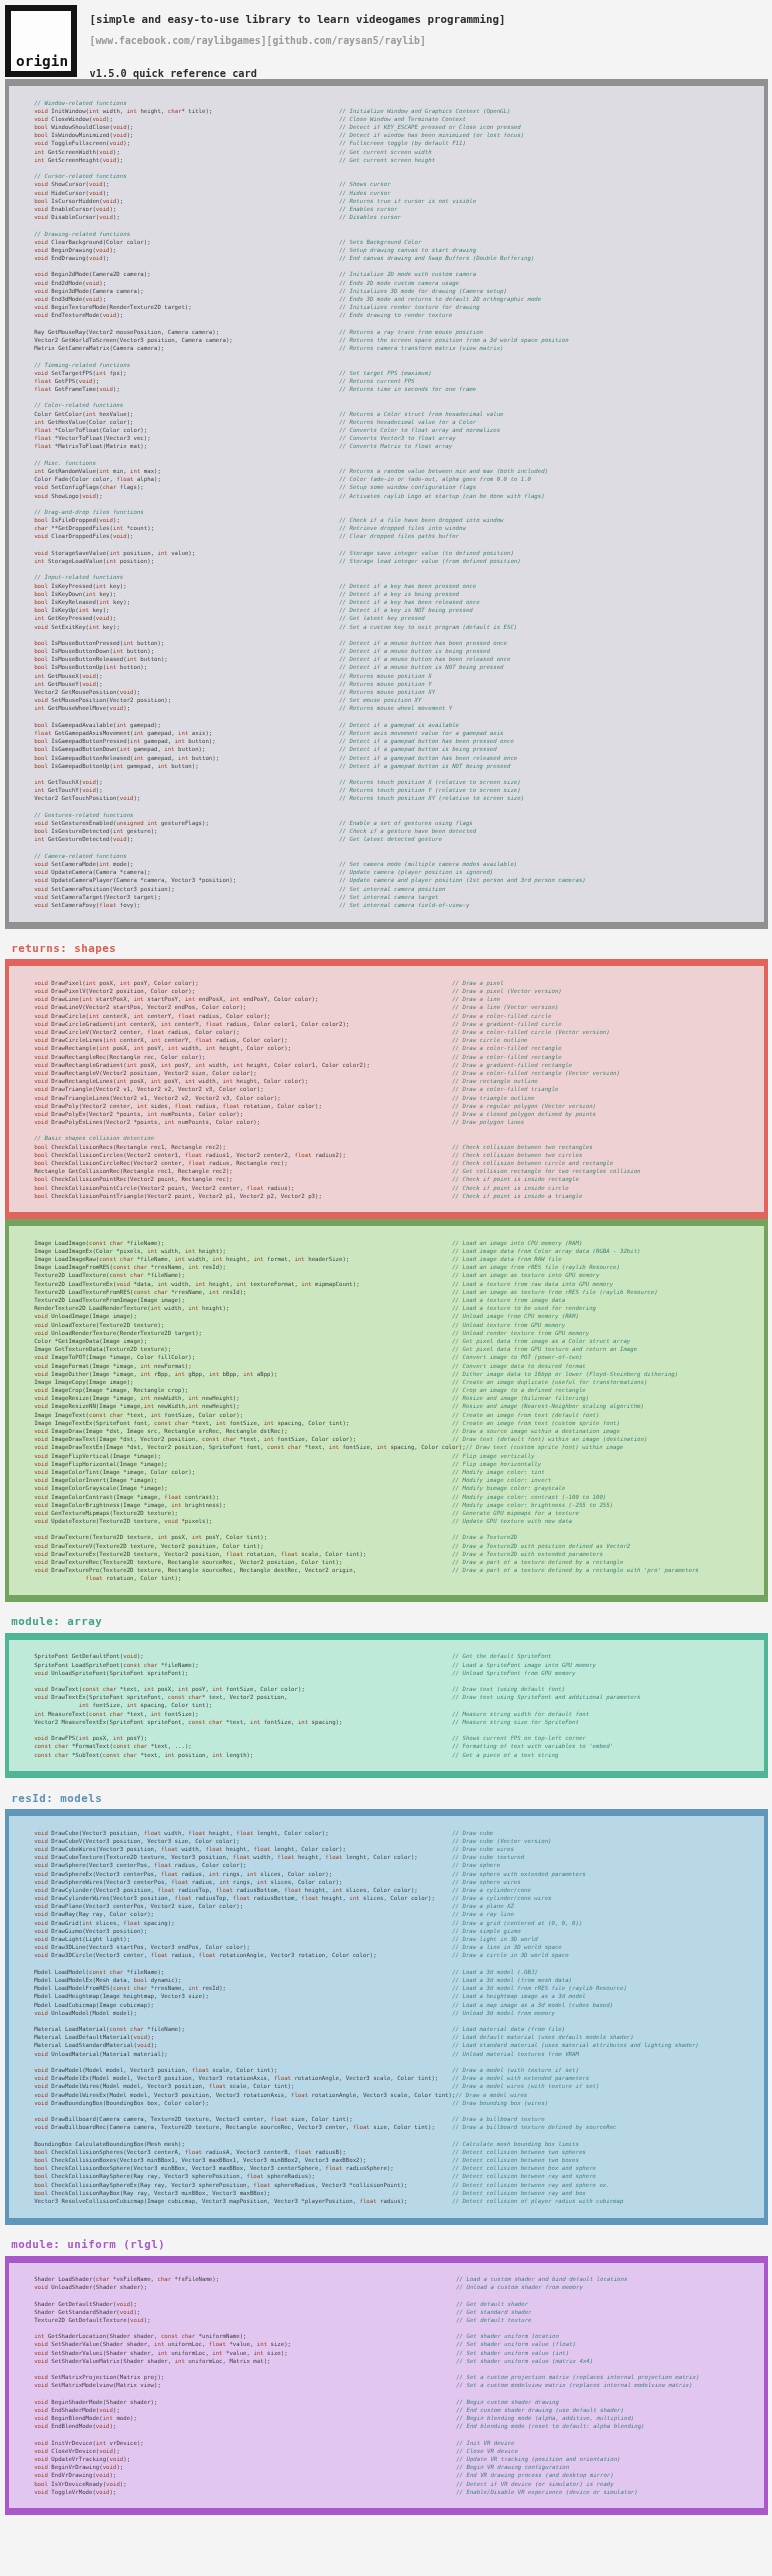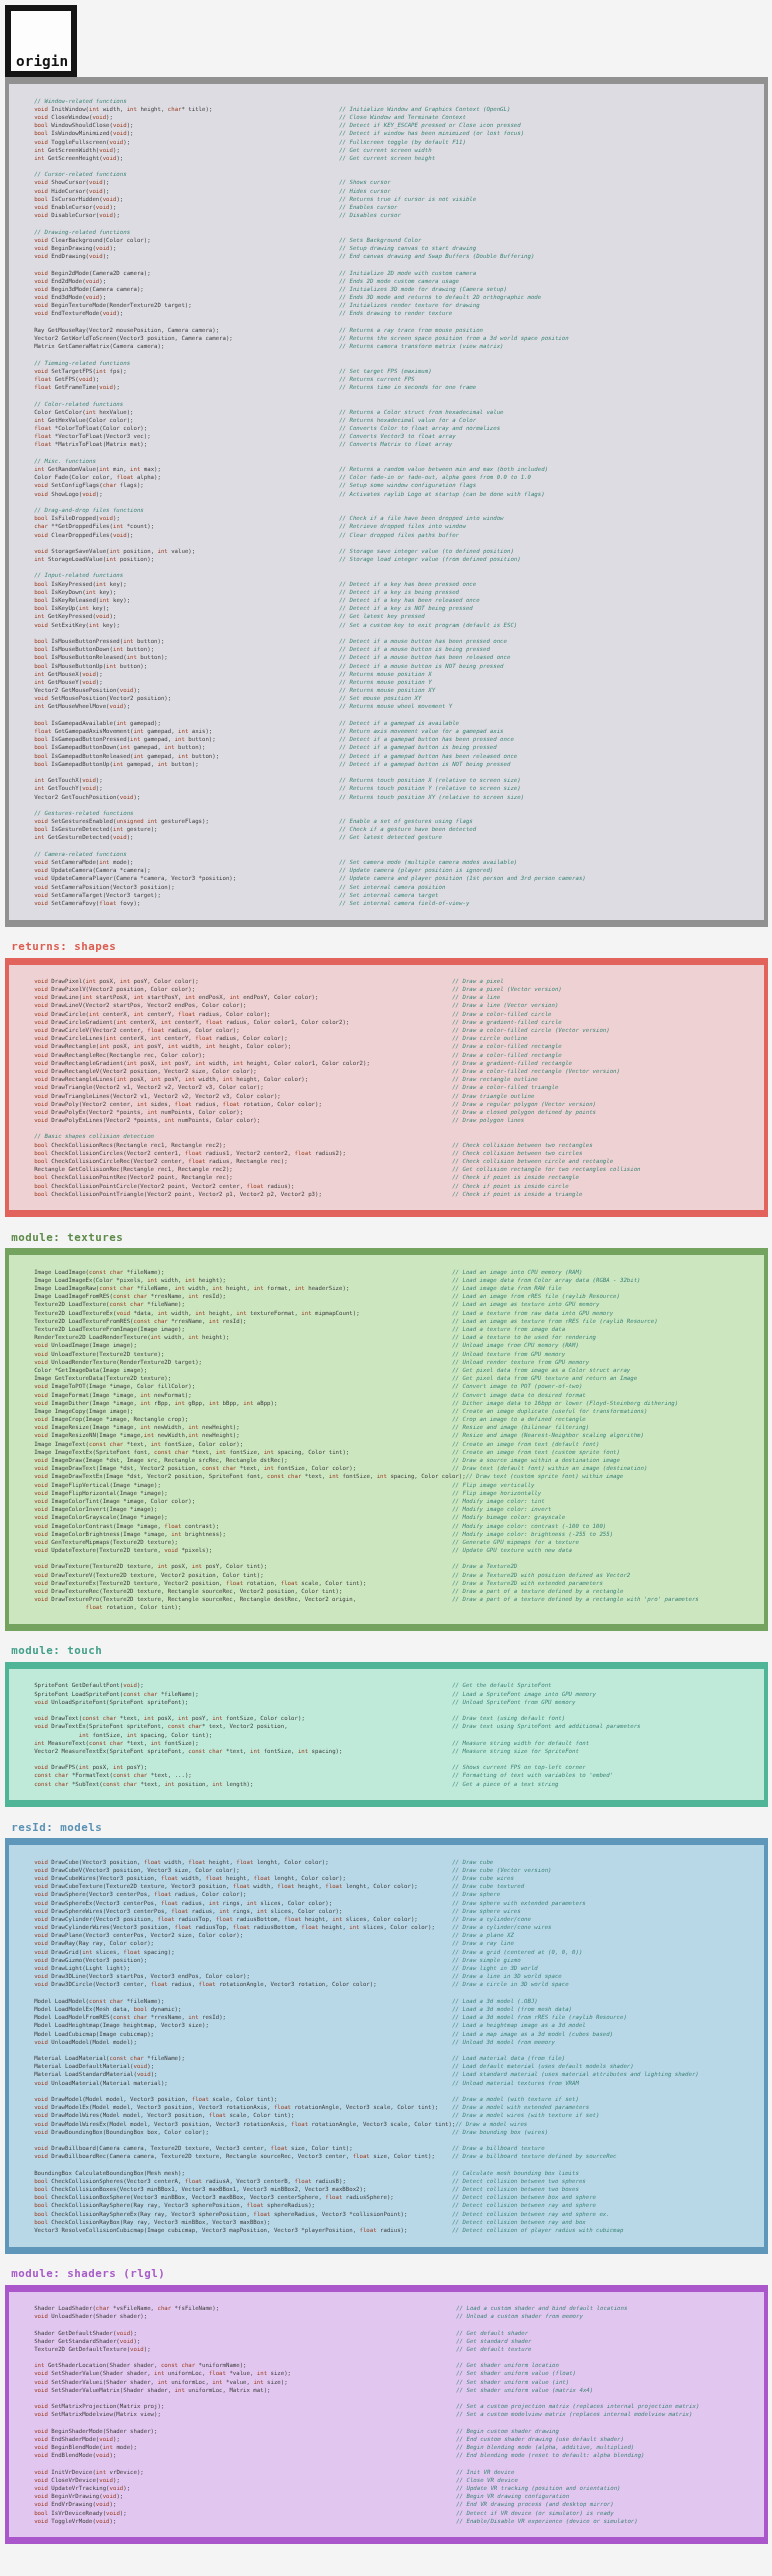--- a/index.html
+++ b/index.html
@@ -24,20 +24,25 @@
 </style>
 </head>
 <body>
 
 <div class="page">
 
   <div class="header">
     <div class="logo">
       <span class="logo-text">origin</span>
     </div>
+    <div class="header-text">
+      <div class="h-title">[simple and easy-to-use library to learn videogames programming]</div>
+      <div class="h-links">[www.facebook.com/raylibgames][github.com/raysan5/raylib]</div>
+      <div class="h-version">v1.5.0 quick reference card</div>
+    </div>
   </div>
 
   <div id="modules">
       <div class="mod-box" style="border-color: rgb(145, 145, 145); background: rgb(220, 220, 226);">
         <div class="cl"><span class="code" style="min-width: 305px;"><span class="cm">// Window-related functions</span></span></div>
         <div class="cl"><span class="code" style="min-width: 305px;"><span class="kw">void</span> InitWindow(<span class="kw">int</span> width, <span class="kw">int</span> height, <span class="kw">char</span>* title);</span><span class="cmt">// Initialize Window and Graphics Context (OpenGL)</span></div>
         <div class="cl"><span class="code" style="min-width: 305px;"><span class="kw">void</span> CloseWindow(<span class="kw">void</span>);</span><span class="cmt">// Close Window and Terminate Context</span></div>
         <div class="cl"><span class="code" style="min-width: 305px;"><span class="kw">bool</span> WindowShouldClose(<span class="kw">void</span>);</span><span class="cmt">// Detect if KEY_ESCAPE pressed or Close icon pressed</span></div>
         <div class="cl"><span class="code" style="min-width: 305px;"><span class="kw">bool</span> IsWindowMinimized(<span class="kw">void</span>);</span><span class="cmt">// Detect if window has been minimized (or lost focus)</span></div>
         <div class="cl"><span class="code" style="min-width: 305px;"><span class="kw">void</span> ToggleFullscreen(<span class="kw">void</span>);</span><span class="cmt">// Fullscreen toggle (by default F11)</span></div>
@@ -158,21 +163,20 @@
         <div class="cl"><span class="code" style="min-width: 418px;"></span></div>
         <div class="cl"><span class="code" style="min-width: 418px;"><span class="cm">// Basic shapes collision detection</span></span></div>
         <div class="cl"><span class="code" style="min-width: 418px;"><span class="kw">bool</span> CheckCollisionRecs(Rectangle rec1, Rectangle rec2);</span><span class="cmt">// Check collision between two rectangles</span></div>
         <div class="cl"><span class="code" style="min-width: 418px;"><span class="kw">bool</span> CheckCollisionCircles(Vector2 center1, <span class="kw">float</span> radius1, Vector2 center2, <span class="kw">float</span> radius2);</span><span class="cmt">// Check collision between two circles</span></div>
         <div class="cl"><span class="code" style="min-width: 418px;"><span class="kw">bool</span> CheckCollisionCircleRec(Vector2 center, <span class="kw">float</span> radius, Rectangle rec);</span><span class="cmt">// Check collision between circle and rectangle</span></div>
         <div class="cl"><span class="code" style="min-width: 418px;">Rectangle GetCollisionRec(Rectangle rec1, Rectangle rec2);</span><span class="cmt">// Get collision rectangle for two rectangles collision</span></div>
         <div class="cl"><span class="code" style="min-width: 418px;"><span class="kw">bool</span> CheckCollisionPointRec(Vector2 point, Rectangle rec);</span><span class="cmt">// Check if point is inside rectangle</span></div>
         <div class="cl"><span class="code" style="min-width: 418px;"><span class="kw">bool</span> CheckCollisionPointCircle(Vector2 point, Vector2 center, <span class="kw">float</span> radius);</span><span class="cmt">// Check if point is inside circle</span></div>
         <div class="cl"><span class="code" style="min-width: 418px;"><span class="kw">bool</span> CheckCollisionPointTriangle(Vector2 point, Vector2 p1, Vector2 p2, Vector2 p3);</span><span class="cmt">// Check if point is inside a triangle</span></div>
       </div>
-      <div class="mod-label" style="color: rgb(94, 139, 74);">module: textures</div>
       <div class="mod-box" style="border-color: rgb(116, 162, 95); background: rgb(204, 230, 192);">
         <div class="cl"><span class="code" style="min-width: 418px;">Image LoadImage(<span class="kw">const</span> <span class="kw">char</span> *fileName);</span><span class="cmt">// Load an image into CPU memory (RAM)</span></div>
         <div class="cl"><span class="code" style="min-width: 418px;">Image LoadImageEx(Color *pixels, <span class="kw">int</span> width, <span class="kw">int</span> height);</span><span class="cmt">// Load image data from Color array data (RGBA - 32bit)</span></div>
         <div class="cl"><span class="code" style="min-width: 418px;">Image LoadImageRaw(<span class="kw">const</span> <span class="kw">char</span> *fileName, <span class="kw">int</span> width, <span class="kw">int</span> height, <span class="kw">int</span> format, <span class="kw">int</span> headerSize);</span><span class="cmt">// Load image data from RAW file</span></div>
         <div class="cl"><span class="code" style="min-width: 418px;">Image LoadImageFromRES(<span class="kw">const</span> <span class="kw">char</span> *rresName, <span class="kw">int</span> resId);</span><span class="cmt">// Load an image from rRES file (raylib Resource)</span></div>
         <div class="cl"><span class="code" style="min-width: 418px;">Texture2D LoadTexture(<span class="kw">const</span> <span class="kw">char</span> *fileName);</span><span class="cmt">// Load an image as texture into GPU memory</span></div>
         <div class="cl"><span class="code" style="min-width: 418px;">Texture2D LoadTextureEx(<span class="kw">void</span> *data, <span class="kw">int</span> width, <span class="kw">int</span> height, <span class="kw">int</span> textureFormat, <span class="kw">int</span> mipmapCount);</span><span class="cmt">// Load a texture from raw data into GPU memory</span></div>
         <div class="cl"><span class="code" style="min-width: 418px;">Texture2D LoadTextureFromRES(<span class="kw">const</span> <span class="kw">char</span> *rresName, <span class="kw">int</span> resId);</span><span class="cmt">// Load an image as texture from rRES file (raylib Resource)</span></div>
         <div class="cl"><span class="code" style="min-width: 418px;">Texture2D LoadTextureFromImage(Image image);</span><span class="cmt">// Load a texture from image data</span></div>
         <div class="cl"><span class="code" style="min-width: 418px;">RenderTexture2D LoadRenderTexture(<span class="kw">int</span> width, <span class="kw">int</span> height);</span><span class="cmt">// Load a texture to be used for rendering</span></div>
@@ -203,21 +207,21 @@
         <div class="cl"><span class="code" style="min-width: 418px;"><span class="kw">void</span> GenTextureMipmaps(Texture2D texture);</span><span class="cmt">// Generate GPU mipmaps for a texture</span></div>
         <div class="cl"><span class="code" style="min-width: 418px;"><span class="kw">void</span> UpdateTexture(Texture2D texture, <span class="kw">void</span> *pixels);</span><span class="cmt">// Update GPU texture with new data</span></div>
         <div class="cl"><span class="code" style="min-width: 418px;"></span></div>
         <div class="cl"><span class="code" style="min-width: 418px;"><span class="kw">void</span> DrawTexture(Texture2D texture, <span class="kw">int</span> posX, <span class="kw">int</span> posY, Color tint);</span><span class="cmt">// Draw a Texture2D</span></div>
         <div class="cl"><span class="code" style="min-width: 418px;"><span class="kw">void</span> DrawTextureV(Texture2D texture, Vector2 position, Color tint);</span><span class="cmt">// Draw a Texture2D with position defined as Vector2</span></div>
         <div class="cl"><span class="code" style="min-width: 418px;"><span class="kw">void</span> DrawTextureEx(Texture2D texture, Vector2 position, <span class="kw">float</span> rotation, <span class="kw">float</span> scale, Color tint);</span><span class="cmt">// Draw a Texture2D with extended parameters</span></div>
         <div class="cl"><span class="code" style="min-width: 418px;"><span class="kw">void</span> DrawTextureRec(Texture2D texture, Rectangle sourceRec, Vector2 position, Color tint);</span><span class="cmt">// Draw a part of a texture defined by a rectangle</span></div>
         <div class="cl"><span class="code" style="min-width: 418px;"><span class="kw">void</span> DrawTexturePro(Texture2D texture, Rectangle sourceRec, Rectangle destRec, Vector2 origin,</span><span class="cmt">// Draw a part of a texture defined by a rectangle with 'pro' parameters</span></div>
         <div class="cl"><span class="code" style="min-width: 418px;">               <span class="kw">float</span> rotation, Color tint);</span></div>
       </div>
-      <div class="mod-label" style="color: rgb(67, 160, 138);">module: touch</div>
+      <div class="mod-label" style="color: rgb(67, 160, 138);">module: array</div>
       <div class="mod-box" style="border-color: rgb(79, 181, 150); background: rgb(191, 233, 217);">
         <div class="cl"><span class="code" style="min-width: 418px;">SpriteFont GetDefaultFont(<span class="kw">void</span>);</span><span class="cmt">// Get the default SpriteFont</span></div>
         <div class="cl"><span class="code" style="min-width: 418px;">SpriteFont LoadSpriteFont(<span class="kw">const</span> <span class="kw">char</span> *fileName);</span><span class="cmt">// Load a SpriteFont image into GPU memory</span></div>
         <div class="cl"><span class="code" style="min-width: 418px;"><span class="kw">void</span> UnloadSpriteFont(SpriteFont spriteFont);</span><span class="cmt">// Unload SpriteFont from GPU memory</span></div>
         <div class="cl"><span class="code" style="min-width: 418px;"></span></div>
         <div class="cl"><span class="code" style="min-width: 418px;"><span class="kw">void</span> DrawText(<span class="kw">const</span> <span class="kw">char</span> *text, <span class="kw">int</span> posX, <span class="kw">int</span> posY, <span class="kw">int</span> fontSize, Color color);</span><span class="cmt">// Draw text (using default font)</span></div>
         <div class="cl"><span class="code" style="min-width: 418px;"><span class="kw">void</span> DrawTextEx(SpriteFont spriteFont, <span class="kw">const</span> <span class="kw">char</span>* text, Vector2 position,</span><span class="cmt">// Draw text using SpriteFont and additional parameters</span></div>
         <div class="cl"><span class="code" style="min-width: 418px;">             <span class="kw">int</span> fontSize, <span class="kw">int</span> spacing, Color tint);</span></div>
         <div class="cl"><span class="code" style="min-width: 418px;"><span class="kw">int</span> MeasureText(<span class="kw">const</span> <span class="kw">char</span> *text, <span class="kw">int</span> fontSize);</span><span class="cmt">// Measure string width for default font</span></div>
         <div class="cl"><span class="code" style="min-width: 418px;">Vector2 MeasureTextEx(SpriteFont spriteFont, <span class="kw">const</span> <span class="kw">char</span> *text, <span class="kw">int</span> fontSize, <span class="kw">int</span> spacing);</span><span class="cmt">// Measure string size for SpriteFont</span></div>
@@ -268,21 +272,21 @@
         <div class="cl"><span class="code" style="min-width: 418px;"></span></div>
         <div class="cl"><span class="code" style="min-width: 418px;">BoundingBox CalculateBoundingBox(Mesh mesh);</span><span class="cmt">// Calculate mesh bounding box limits</span></div>
         <div class="cl"><span class="code" style="min-width: 418px;"><span class="kw">bool</span> CheckCollisionSpheres(Vector3 centerA, <span class="kw">float</span> radiusA, Vector3 centerB, <span class="kw">float</span> radiusB);</span><span class="cmt">// Detect collision between two spheres</span></div>
         <div class="cl"><span class="code" style="min-width: 418px;"><span class="kw">bool</span> CheckCollisionBoxes(Vector3 minBBox1, Vector3 maxBBox1, Vector3 minBBox2, Vector3 maxBBox2);</span><span class="cmt">// Detect collision between two boxes</span></div>
         <div class="cl"><span class="code" style="min-width: 418px;"><span class="kw">bool</span> CheckCollisionBoxSphere(Vector3 minBBox, Vector3 maxBBox, Vector3 centerSphere, <span class="kw">float</span> radiusSphere);</span><span class="cmt">// Detect collision between box and sphere</span></div>
         <div class="cl"><span class="code" style="min-width: 418px;"><span class="kw">bool</span> CheckCollisionRaySphere(Ray ray, Vector3 spherePosition, <span class="kw">float</span> sphereRadius);</span><span class="cmt">// Detect collision between ray and sphere</span></div>
         <div class="cl"><span class="code" style="min-width: 418px;"><span class="kw">bool</span> CheckCollisionRaySphereEx(Ray ray, Vector3 spherePosition, <span class="kw">float</span> sphereRadius, Vector3 *collisionPoint);</span><span class="cmt">// Detect collision between ray and sphere ex.</span></div>
         <div class="cl"><span class="code" style="min-width: 418px;"><span class="kw">bool</span> CheckCollisionRayBox(Ray ray, Vector3 minBBox, Vector3 maxBBox);</span><span class="cmt">// Detect collision between ray and box</span></div>
         <div class="cl"><span class="code" style="min-width: 418px;">Vector3 ResolveCollisionCubicmap(Image cubicmap, Vector3 mapPosition, Vector3 *playerPosition, <span class="kw">float</span> radius);</span><span class="cmt">// Detect collision of player radius with cubicmap</span></div>
       </div>
-      <div class="mod-label" style="color: rgb(168, 92, 200);">module: shaders (rlgl)</div>
+      <div class="mod-label" style="color: rgb(168, 92, 200);">module: uniform (rlgl)</div>
       <div class="mod-box" style="border-color: rgb(170, 87, 204); background: rgb(225, 198, 239);">
         <div class="cl"><span class="code" style="min-width: 422px;">Shader LoadShader(<span class="kw">char</span> *vsFileName, <span class="kw">char</span> *fsFileName);</span><span class="cmt">// Load a custom shader and bind default locations</span></div>
         <div class="cl"><span class="code" style="min-width: 422px;"><span class="kw">void</span> UnloadShader(Shader shader);</span><span class="cmt">// Unload a custom shader from memory</span></div>
         <div class="cl"><span class="code" style="min-width: 422px;"></span></div>
         <div class="cl"><span class="code" style="min-width: 422px;">Shader GetDefaultShader(<span class="kw">void</span>);</span><span class="cmt">// Get default shader</span></div>
         <div class="cl"><span class="code" style="min-width: 422px;">Shader GetStandardShader(<span class="kw">void</span>);</span><span class="cmt">// Get standard shader</span></div>
         <div class="cl"><span class="code" style="min-width: 422px;">Texture2D GetDefaultTexture(<span class="kw">void</span>);</span><span class="cmt">// Get default texture</span></div>
         <div class="cl"><span class="code" style="min-width: 422px;"></span></div>
         <div class="cl"><span class="code" style="min-width: 422px;"><span class="kw">int</span> GetShaderLocation(Shader shader, <span class="kw">const</span> <span class="kw">char</span> *uniformName);</span><span class="cmt">// Get shader uniform location</span></div>
         <div class="cl"><span class="code" style="min-width: 422px;"><span class="kw">void</span> SetShaderValue(Shader shader, <span class="kw">int</span> uniformLoc, <span class="kw">float</span> *value, <span class="kw">int</span> size);</span><span class="cmt">// Set shader uniform value (float)</span></div>

